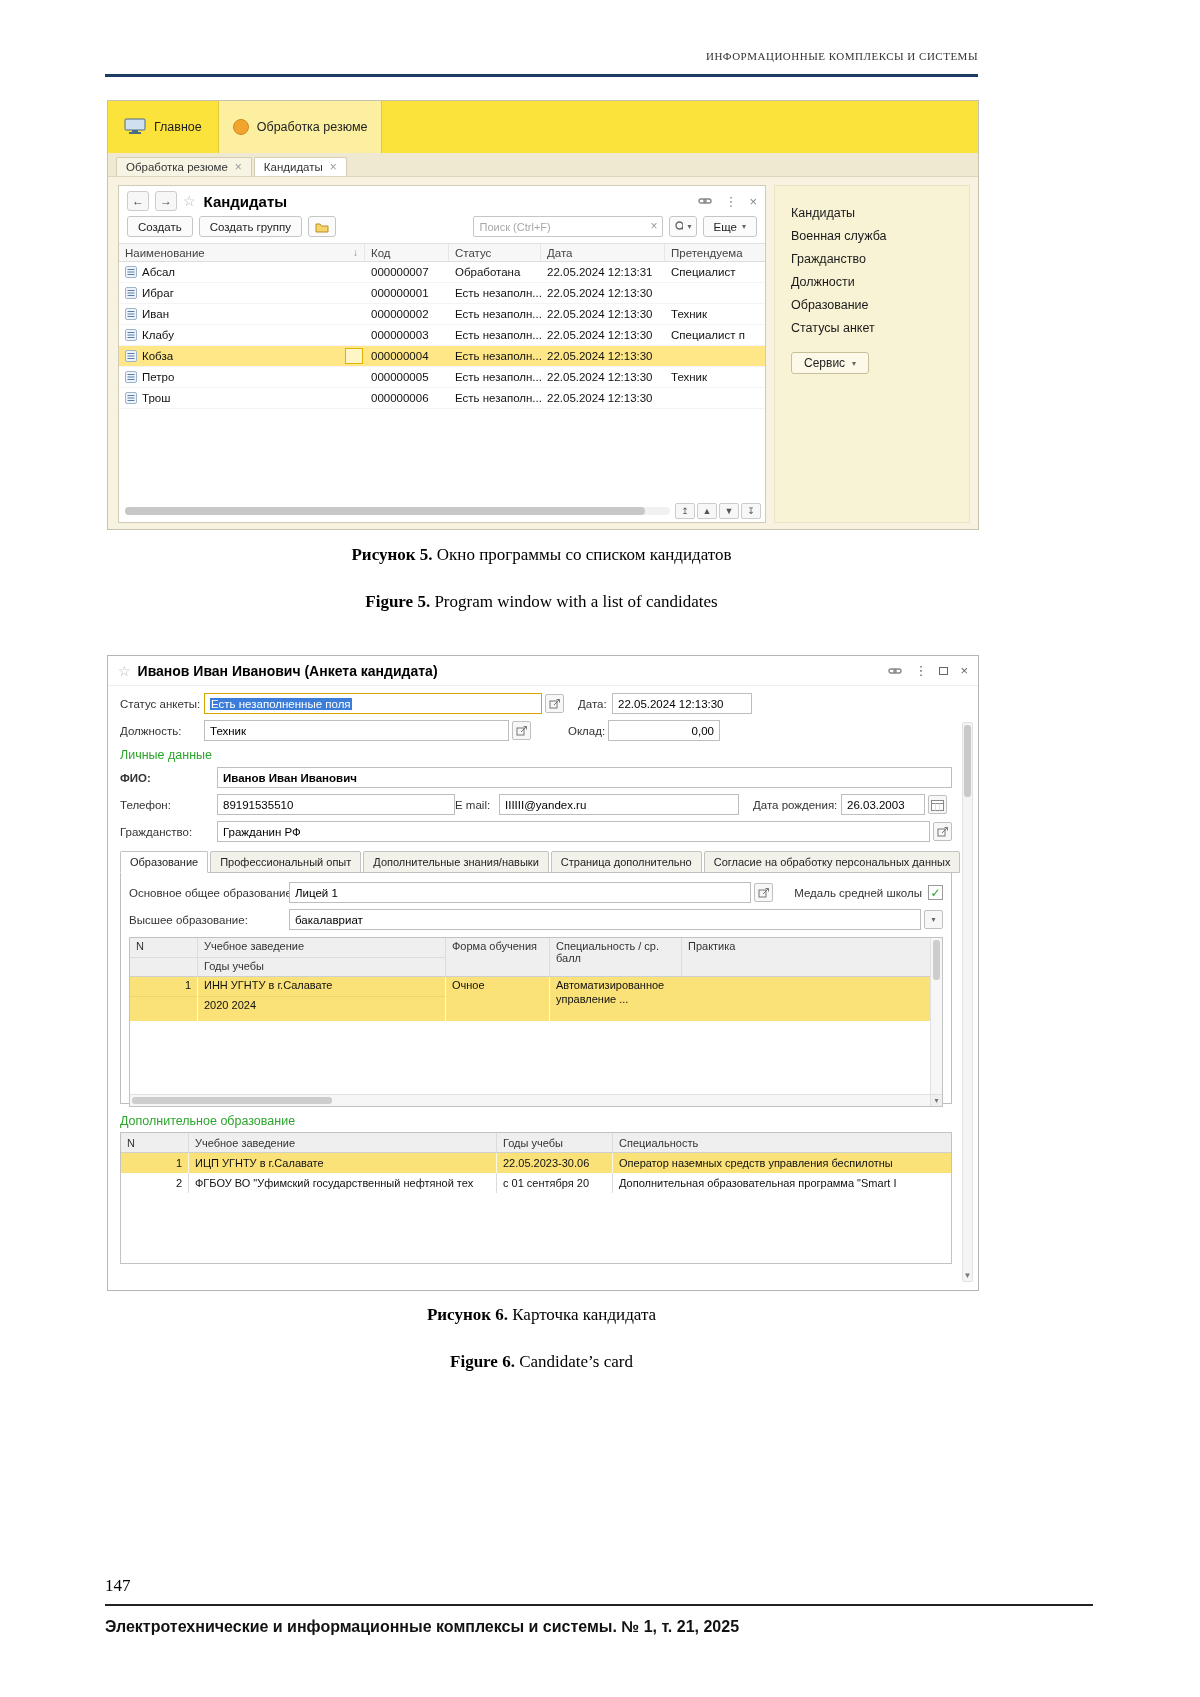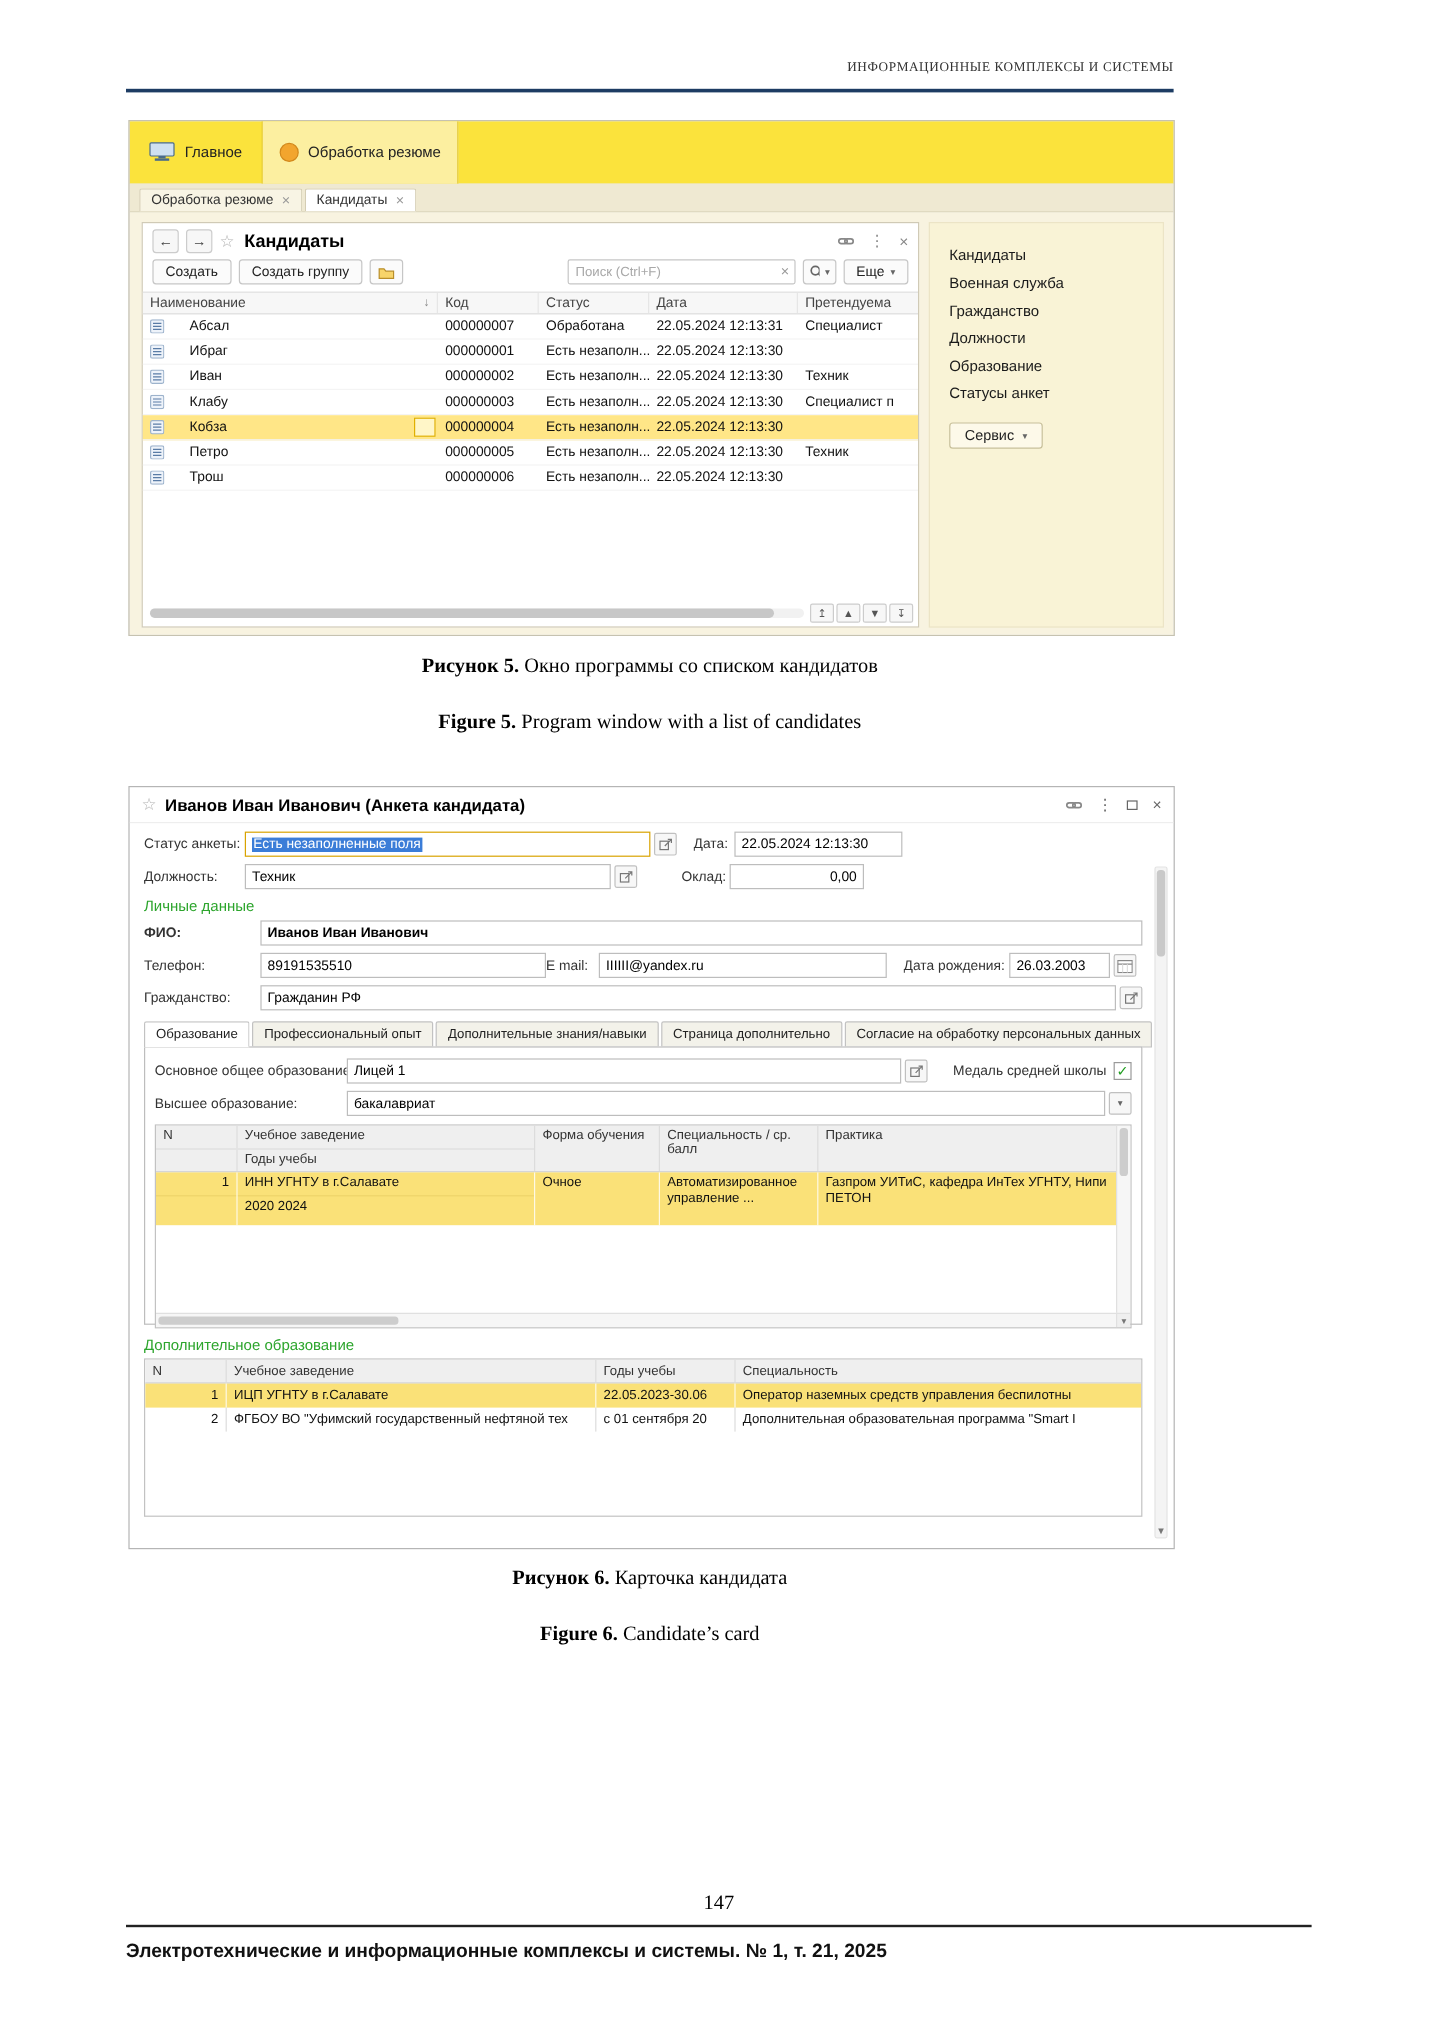--- a/index.html
+++ b/index.html
@@ -5,21 +5,21 @@
   *{box-sizing:border-box;margin:0;padding:0}
   html,body{width:1200px;height:1697px;background:#fff}
   body{position:relative;font-family:"Liberation Serif",serif;color:#000;overflow:hidden}
   .abs{position:absolute}
   .ui{font-family:"Liberation Sans","DejaVu Sans",sans-serif}
 
   
   .jheader{left:105px;top:50px;width:873px;text-align:right;font-size:11px;letter-spacing:.5px;color:#333}
   .hr-top{left:105px;top:74px;width:873px;height:3px;background:#1d3c63}
   .caption{left:105px;width:873px;text-align:center;font-size:17px;color:#000}
-  .pageno{left:105px;top:1576px;width:988px;text-align:center;font-size:17px}
+  .pageno{left:105px;top:1576px;width:988px;text-align:left;font-size:17px}
   .hr-bottom{left:105px;top:1604px;width:988px;height:2px;background:#222}
   .jfooter{left:105px;top:1618px;width:988px;font-family:"Liberation Sans",sans-serif;font-weight:700;font-size:16px;color:#111}
 
   
   .win1{left:107px;top:100px;width:872px;height:430px;border:1px solid #c6c2b0;background:#e5e5e5;overflow:hidden}
   .w1-topbar{height:52px;background:#fbe33c;display:flex;align-items:stretch}
   .w1-home{display:flex;align-items:center;gap:8px;padding:0 16px;border-right:1px solid #e4ca39;font-size:12.5px;color:#222}
   .w1-subtab{display:flex;align-items:center;gap:8px;padding:0 14px;background:#fcefa0;border-right:1px solid #e4ca39;font-size:12.5px;color:#222}
   .orange-dot{width:16px;height:16px;border-radius:50%;background:#f2a52e;border:1px solid #d2881c;display:inline-block}
   .w1-tabstrip{height:24px;background:#efe9d2;display:flex;align-items:flex-end;padding-left:8px;gap:2px;border-bottom:1px solid #ddd6bd}
@@ -43,21 +43,21 @@
   .dd{font-size:8px;color:#666}
   .t-head,.t-row{display:grid;grid-template-columns:246px 84px 92px 124px 1fr}
   .t-head{background:#f7f7f7;border-top:1px solid #e0e0e0;border-bottom:1px solid #dedede;font-size:11.5px;color:#444;height:19px}
   .t-head>div{padding:0 6px;border-right:1px solid #e6e6e6;display:flex;align-items:center;overflow:hidden;white-space:nowrap}
   .t-head>div:last-child{border-right:none}
   .hc-name{justify-content:space-between}
   .sort{color:#888;font-size:10px}
   .t-row{height:21px;font-size:11.5px;color:#111;border-bottom:1px solid #f4f4f4}
   .t-row>div{padding:0 6px;display:flex;align-items:center;overflow:hidden;white-space:nowrap}
   .t-row.selected{background:#ffe687}
-  .cell-name{gap:21px;position:relative}
+  .cell-name{gap:5px;position:relative}
   .focus-box{position:absolute;right:2px;top:2px;width:18px;height:16px;border:1px solid #e0b000;background:#fff6c8}
   .lp-footer{position:absolute;left:0;right:0;bottom:0;height:22px}
   .hscroll{position:absolute;left:6px;top:7px;width:545px;height:8px;background:#f1f1f1;border-radius:4px}
   .hthumb{width:520px;height:8px;background:#c7c7c7;border-radius:4px}
   .hdot{position:absolute;left:558px;top:9px;width:5px;height:5px;border-radius:50%;background:#bbb}
   .nav-cluster{position:absolute;right:4px;top:3px;display:flex;gap:2px}
   .nav-cluster button{width:20px;height:16px;border:1px solid #ccc;background:#f7f7f7;font-size:9px;color:#555;border-radius:2px;display:flex;align-items:center;justify-content:center}
   .w1-sidebar{position:absolute;left:666px;top:8px;right:8px;bottom:8px;background:#f9f3d6;border:1px solid #ece4c6;padding-top:20px}
   .sb-item{font-size:12.5px;color:#1a1a1a;padding-left:16px;margin-bottom:9px;white-space:nowrap;line-height:14px}
   .sb-service{margin:8px 0 0 16px;display:inline-flex;gap:7px;align-items:center;font-size:12px;padding:3px 12px;border:1px solid #c8c09b;border-radius:3px;background:#fdf9e9;color:#222}
@@ -496,21 +496,20 @@
           <div>
             <div class="split-top" style="text-align:right">1</div>
             <div class="split-bot"></div>
           </div>
           <div>
             <div class="split-top">ИНН УГНТУ в г.Салавате</div>
             <div class="split-bot">2020 2024</div>
           </div>
           <div class="ecell">Очное</div>
           <div class="ecell">Автоматизированное управление ...</div>
-          <div class="ecell">Газпром УИТиС, кафедра ИнТех УГНТУ, Нипи ПЕТОН</div>
         </div>
         <div class="vtrack">
             <div class="vthumb"></div>
           </div>
         <div class="htrack">
             <div class="hthumb2"></div>
           </div>
         <div class="corner">▾</div>
       </div>
     </div>

